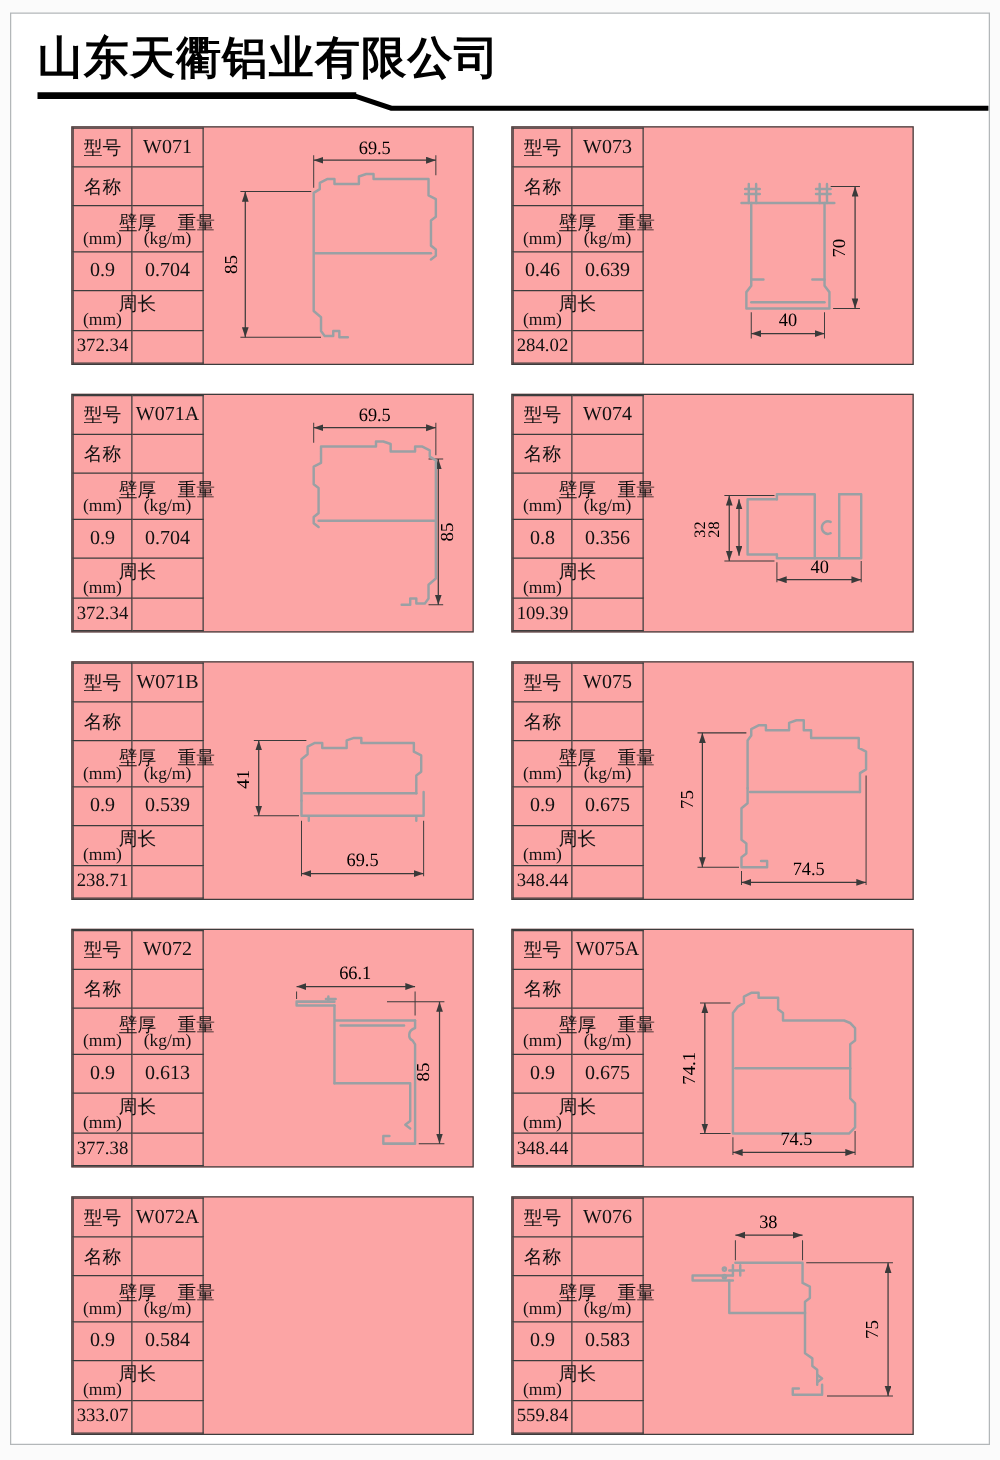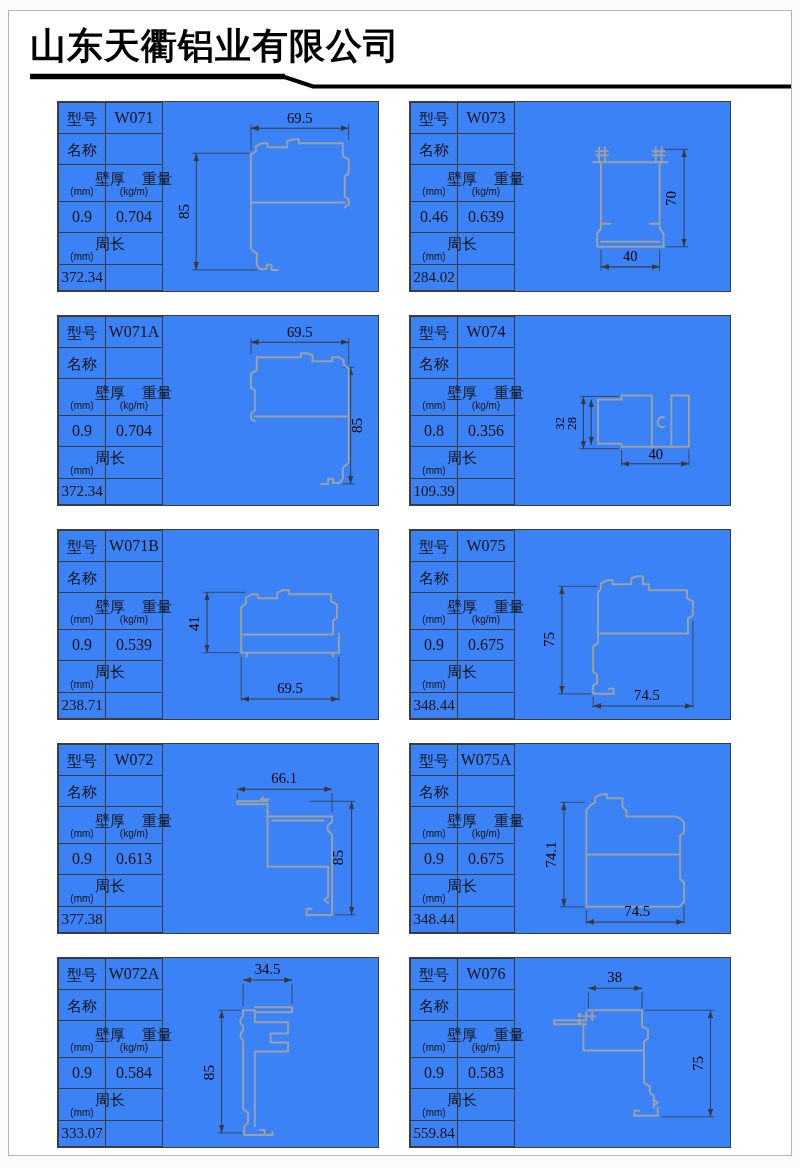--- a/index.html
+++ b/index.html
@@ -19,35 +19,35 @@
     font-size:36px;font-weight:600;letter-spacing:1px;color:#000;
     white-space:nowrap;
   }
   .rule{position:absolute;left:0;top:62px;}
   .grid{
     position:absolute;left:48px;top:90px;
     display:grid;grid-template-columns:322px 322px;
     column-gap:30px;row-gap:23px;
   }
   .cell{
-    display:flex;border:1px solid #3c3c3c;height:189px;background:#3b82f6;
+    display:flex;border:1px solid #3c3c3c;height:189px;background:#fca5a5;
   }
   table.spec{
     border-collapse:collapse;table-layout:fixed;width:104px;flex:none;
   }
   table.spec td{
     border:1px solid #3c3c3c;text-align:center;vertical-align:middle;
     padding:0;overflow:visible;white-space:nowrap;
   }
   td.c1{width:46px;}
   td.c2{width:56px;}
   tr.r1{height:31px;} tr.r2{height:31px;} tr.r3{height:36px;}
   tr.r4{height:31px;padding-left:8px;} tr.r5{height:32px;} tr.r6{height:26px;}
   .lab{font-size:15px;line-height:17px;padding-left:36px;}
-  .unit{font-size:10px;line-height:9px;font-family:Liberation Sans, sans-serif;}
+  .unit{font-size:14px;line-height:9px;font-family:Liberation Serif, serif;}
   .val{font-family:"Liberation Serif", serif;font-size:16px;}
   .per{font-family:"Liberation Serif", serif;font-size:15px;text-align:left;}
   .draw{flex:1;position:relative;}
   .draw svg{display:block;width:100%;height:100%;}
   .p{fill:none;stroke:#9aa0a4;stroke-width:2;stroke-linejoin:round;stroke-linecap:round;}
   .d{fill:none;stroke:#3a3a3a;stroke-width:1;}
   .e{fill:none;stroke:#3a3a3a;stroke-width:0.8;}
   .dt{font-family:"Liberation Serif", serif;font-size:15px;fill:#000;text-anchor:middle;}
   .dts{font-family:"Liberation Serif", serif;font-size:13px;fill:#000;text-anchor:middle;}
 </style>
@@ -565,38 +565,20 @@
                 <div class="unit">(mm)</div>
               </td>
               <td class="c2"></td>
             </tr>
         <tr class="r6">
               <td class="c1 per">333.07</td>
               <td class="c2"></td>
             </tr>
       </tbody>
         </table>
-      <div class="draw">
-        <svg viewBox="0 0 220 188" preserveAspectRatio="none">
-          <g>
-            <path class="e" d="M82,26 V48 M132,26 V46"></path>
-            <line class="d" x1="82" y1="22" x2="132" y2="22" marker-start="url(#arr)" marker-end="url(#arr)"></line>
-            <path class="e" d="M56,52 H80 M56,174 H81"></path>
-            <line class="d" x1="60" y1="52" x2="60" y2="174" marker-start="url(#arr)" marker-end="url(#arr)"></line>
-          </g>
-          <g>
-            <path class="p" d="M82,52 V58 Q76,63 82,68 V72 Q76,77 82,82 V150 L87,154 V164 L83,168 V176 H104 V171 H99"></path>
-            <path class="p" d="M104,176 H112 M112,176 V173"></path>
-            <path class="p" d="M82,52 H94 M94,49 H132 V54 H94"></path>
-            <path class="p" d="M94,54 L94,64 L128,64 L128,75 L110,75 L110,84 L128,84 L128,93 L94,93 L94,167"></path>
-          </g>
-          <text class="dt" x="107" y="16">34.5</text>
-          <text class="dt" x="52" y="114" transform="rotate(-90 52 114)">85</text>
-        </svg>
-      </div>
     </div>
 
     <div class="cell">
       <table class="spec">
         <tbody>
             <tr class="r1">
               <td class="c1 lab">型号</td>
               <td class="c2 val">W076</td>
             </tr>
         <tr class="r2">

